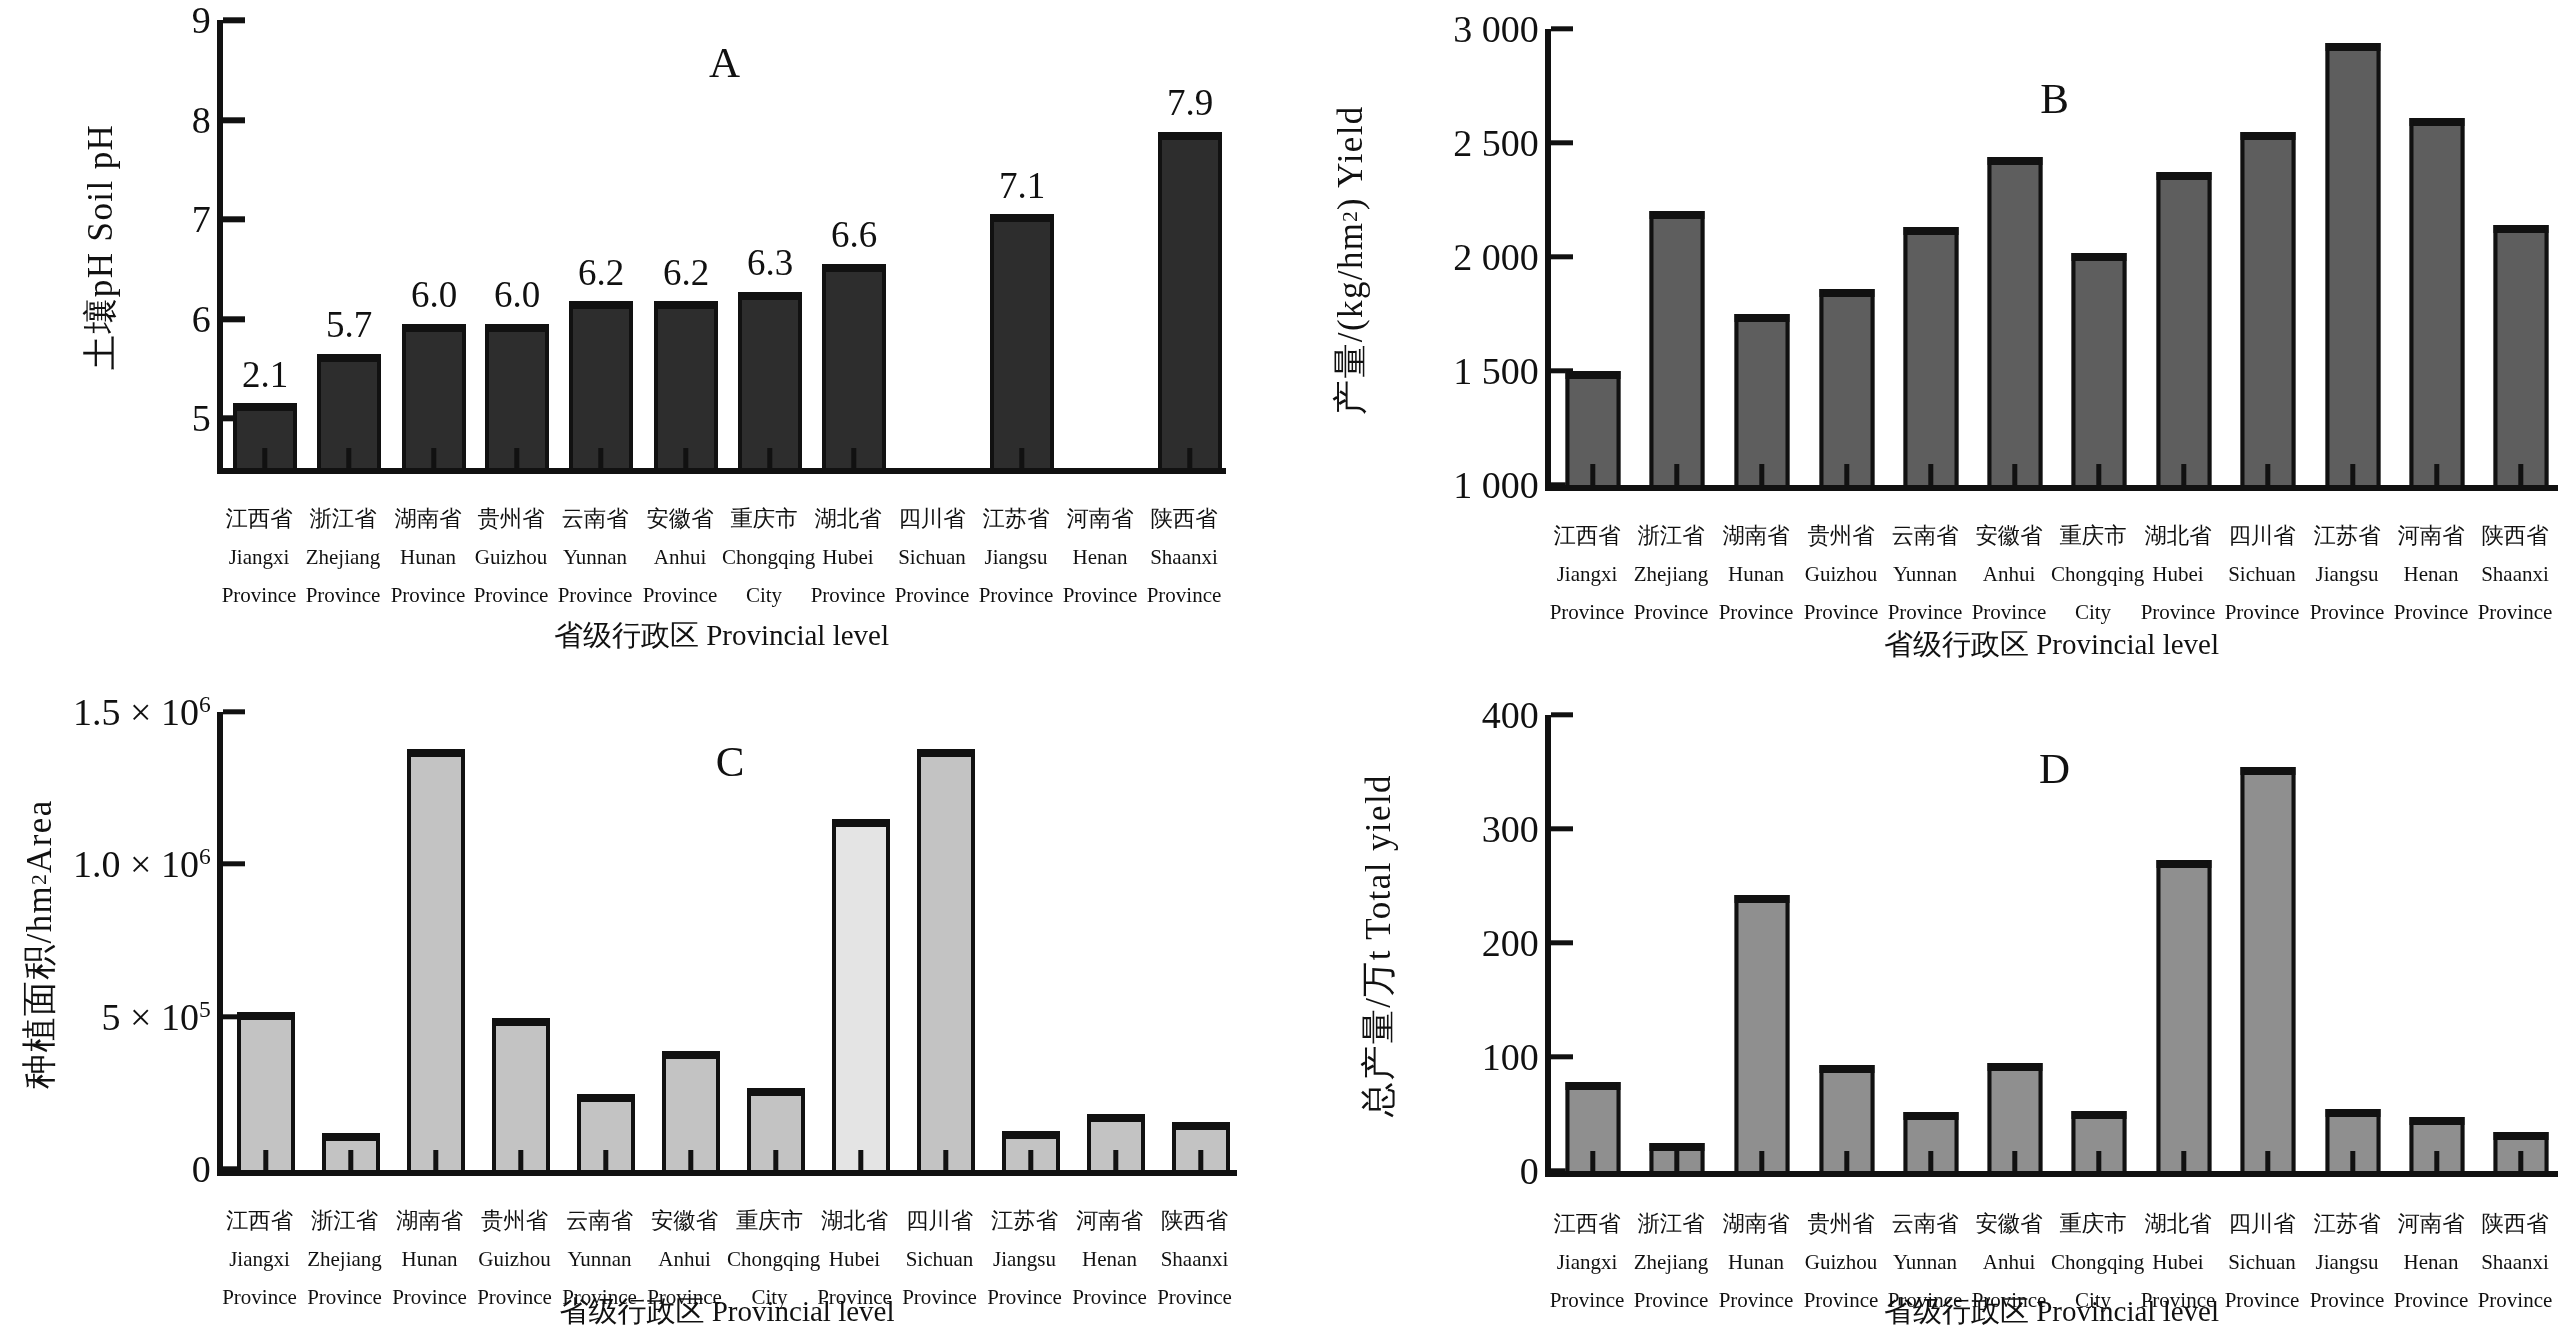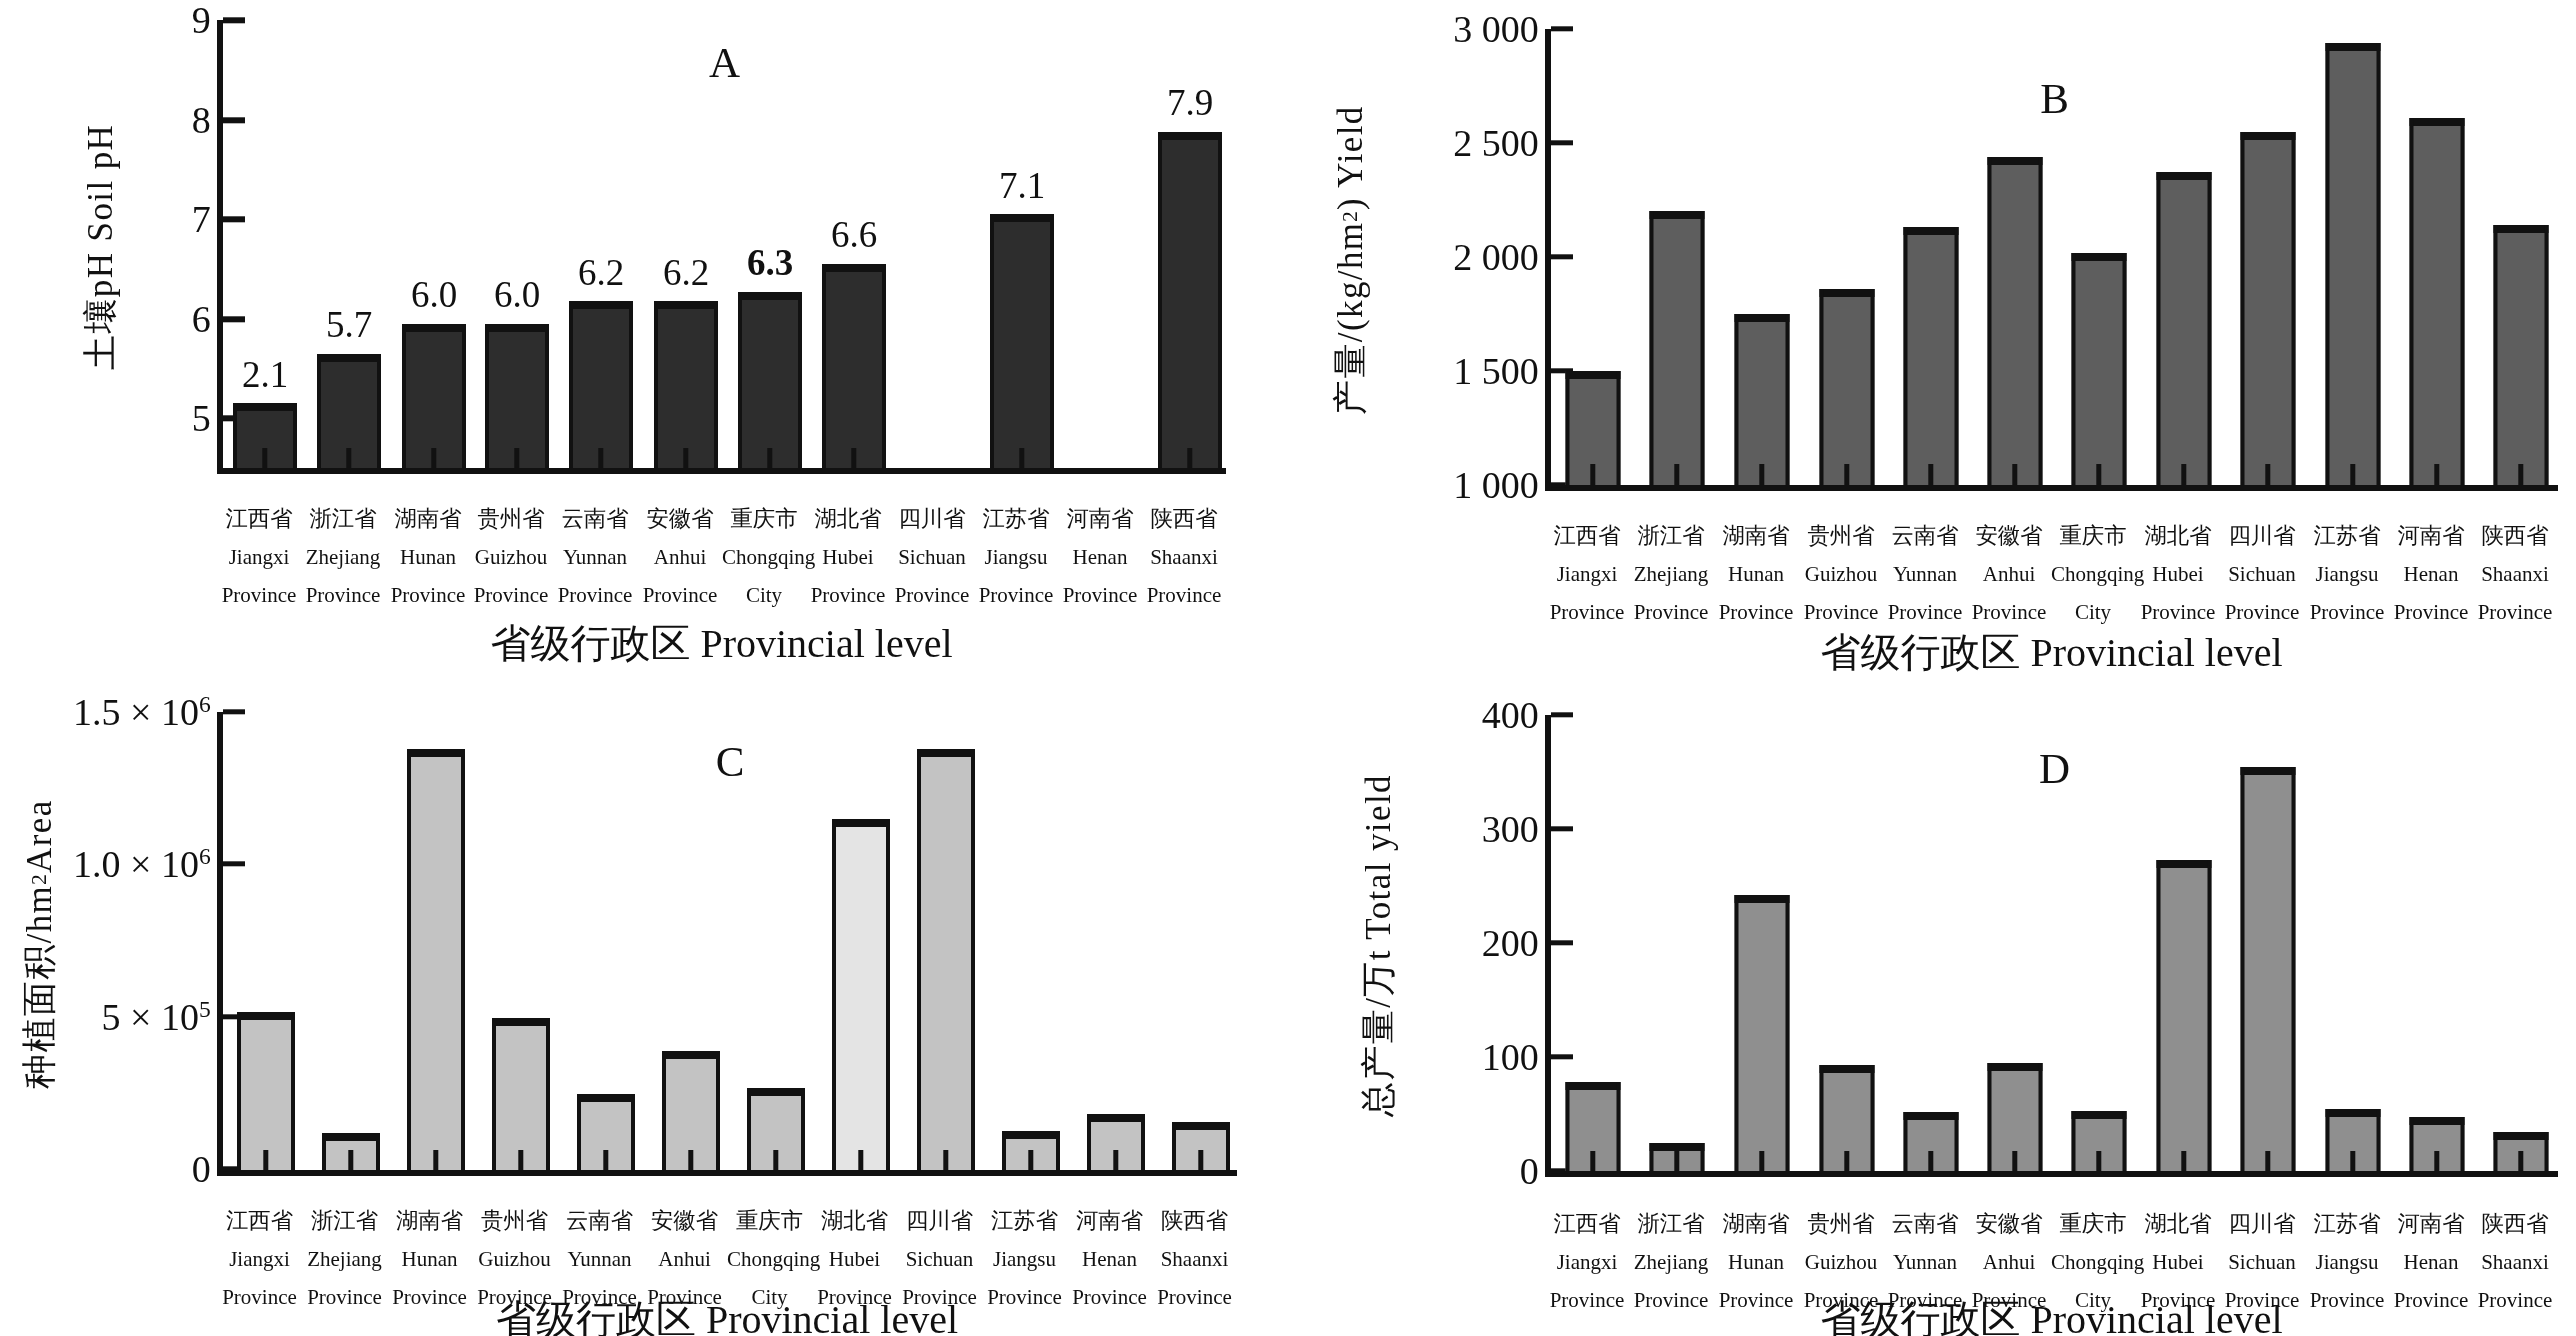--- a/index.html
+++ b/index.html
@@ -22,21 +22,21 @@
   .bar{position:absolute;bottom:0;left:50%;transform:translateX(-50%);
        border:4.1px solid #111;border-top-width:8.2px;border-bottom:none;box-sizing:border-box;}
   .xtick{position:absolute;bottom:0;left:50%;transform:translateX(-50%);
          width:5.4px;height:20.4px;background:#111;z-index:3;}
   .bar-value{position:absolute;left:50%;transform:translateX(-50%);
              font-size:37px;line-height:1;white-space:nowrap;}
   .xcats{position:absolute;}
   .cat-cell{position:absolute;top:0;text-align:center;}
   .cat-zh{font-size:22.4px;line-height:38px;white-space:nowrap;}
   .cat-en{font-size:21px;line-height:38px;white-space:nowrap;}
-  .xtitle{position:absolute;text-align:center;font-size:40px;white-space:nowrap;}
+  .xtitle{position:absolute;text-align:center;font-size:29px;white-space:nowrap;}
 </style>
 </head>
 <body>
 
 <div class="figure">
   <div class="panel" style="left: 0px; top: 0px; width: 1291px; height: 669px;">
     <div class="ylabel" style="left: 76px; width: 49px; top: 20.4px; height: 454px;">
         <span>土壤pH Soil pH</span>
       </div>
     <div class="plot" style="left: 217px; top: 20.4px; width: 1009px; height: 454px;">
@@ -77,21 +77,21 @@
           <div class="bar-value" style="bottom: 177px;">6.2</div>
         </div>
         <div class="slot" style="left: 421px; width: 84px;">
           <div class="bar" style="width: 64px; height: 167px; background: rgb(45, 45, 45);"></div>
           <div class="xtick"></div>
           <div class="bar-value" style="bottom: 177px;">6.2</div>
         </div>
         <div class="slot" style="left: 505px; width: 84px;">
           <div class="bar" style="width: 64px; height: 176px; background: rgb(45, 45, 45);"></div>
           <div class="xtick"></div>
-          <div class="bar-value" style="bottom: 187px; font-weight: bold;">6.3</div>
+          <div class="bar-value" style="bottom: 187px;">6.3</div>
         </div>
         <div class="slot" style="left: 589px; width: 84px;">
           <div class="bar" style="width: 64px; height: 204px; background: rgb(45, 45, 45);"></div>
           <div class="xtick"></div>
           <div class="bar-value" style="bottom: 215px;">6.6</div>
         </div>
         <div class="slot" style="left: 757px; width: 84px;">
           <div class="bar" style="width: 64px; height: 254px; background: rgb(45, 45, 45);"></div>
           <div class="xtick"></div>
           <div class="bar-value" style="bottom: 264px;">7.1</div>

